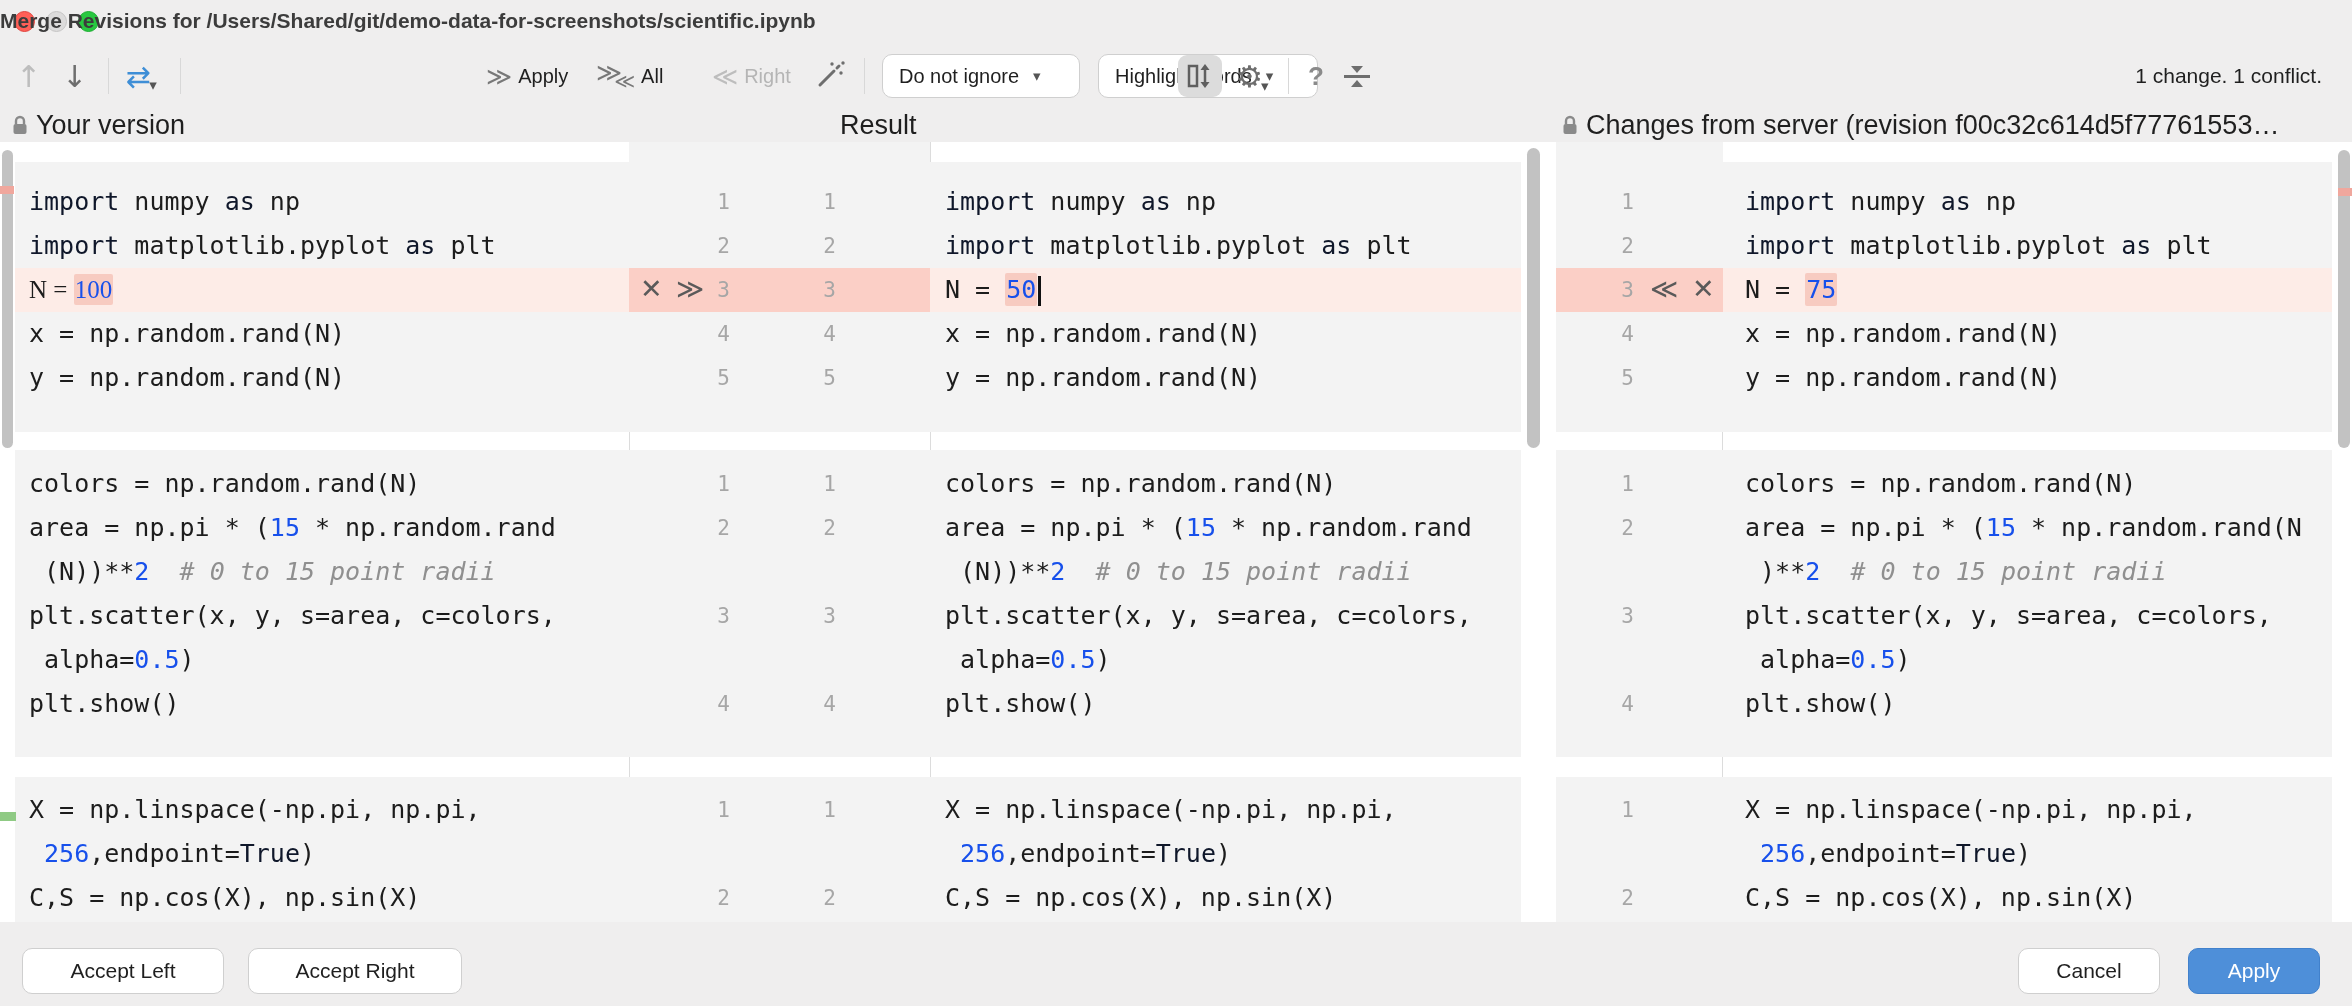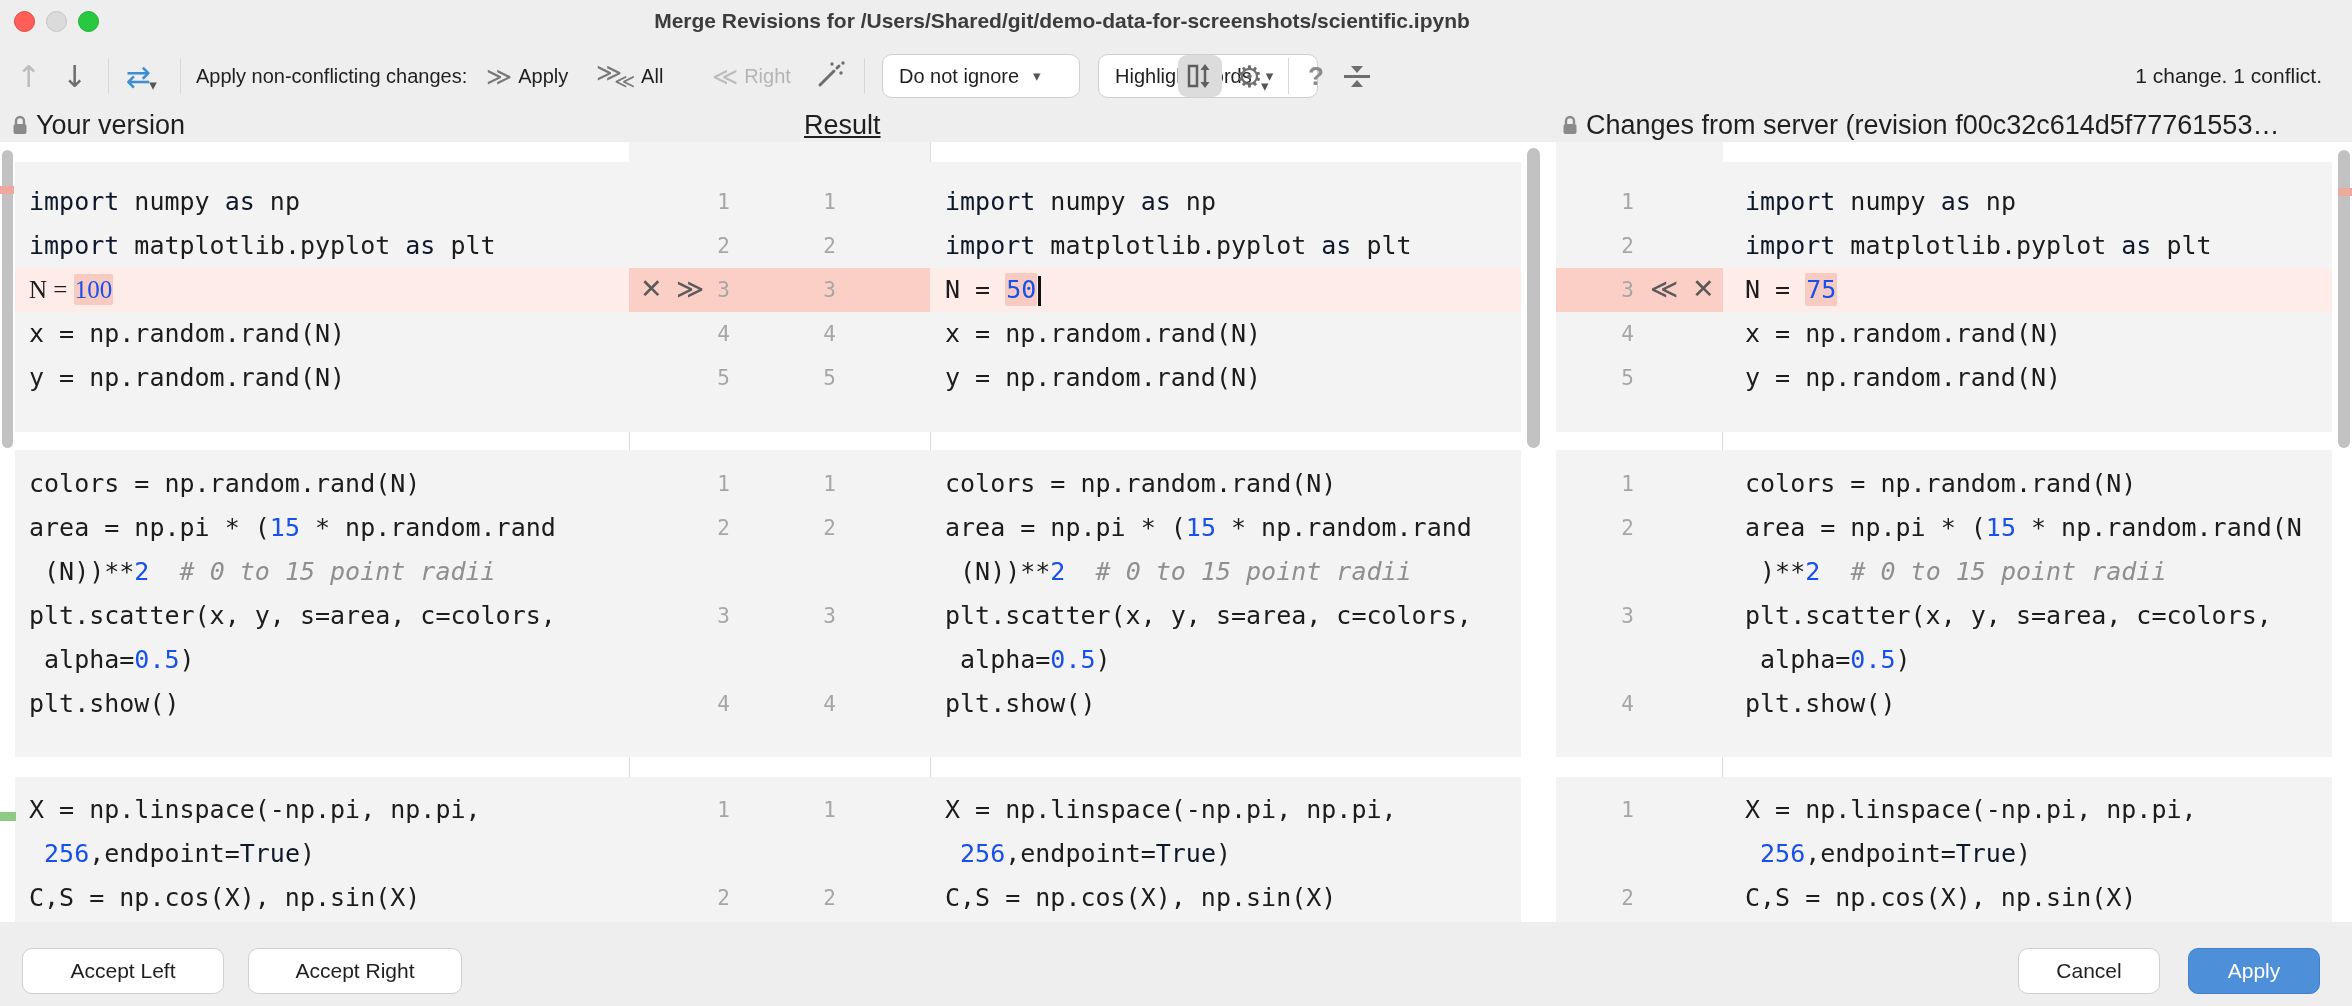--- a/index.html
+++ b/index.html
@@ -5,21 +5,21 @@
   html,body{margin:0;padding:0;background:#888;}
   #app{position:relative;width:2352px;height:1006px;background:#efeeee;
        font-family:"Liberation Sans",sans-serif;overflow:hidden;color:#1f1f1f;}
   .abs{position:absolute;}
   
   #titlebar{left:0;top:0;width:2352px;height:44px;}
   .light{width:19px;height:19px;border-radius:50%;top:11px;}
   #light-close{left:14px;background:#ff5f57;border:1px solid #e0443e;}
   #light-min{left:46px;background:#dcdbdb;border:1px solid #c6c5c5;}
   #light-max{left:78px;background:#28c840;border:1px solid #1eae33;}
-  #win-title{left:0;top:9px;width:2124px;text-align:center;font-size:21px;font-weight:bold;color:#3c3c3c;}
+  #win-title{left:0;top:9px;width:2124px;font-size:21px;font-weight:bold;color:#3c3c3c;}
   
   #toolbar{left:0;top:46px;width:2352px;height:60px;}
   .tb{position:absolute;top:0;height:60px;display:flex;align-items:center;}
   .tbtxt{font-size:20px;color:#1f1f1f;}
   .dim{color:#b5b5b5;}
   .chev{font-size:25px;color:#787878;font-family:"DejaVu Sans",sans-serif;}
   .chev.lite{color:#bdbdbd;}
   .vsep{position:absolute;top:12px;width:1px;height:36px;background:#d8d8d8;}
   .ddown{position:absolute;top:8px;height:44px;background:#fff;border:1px solid #cfcfcf;border-radius:10px;
          display:flex;align-items:center;padding:0 16px;gap:14px;box-sizing:border-box;}
@@ -76,23 +76,20 @@
       </div>
     <div class="tb" style="left:62px;">
       <span class="chev" style="font-size:30px;color:#6e6e6e;">↓</span>
       </div>
     <div class="vsep" style="left:108px;"></div>
     <div class="tb" style="left:126px;">
       <span style="font-size:30px;color:#3e8ed6;font-family:'DejaVu Sans',sans-serif;">⇄</span>
       <span class="caretdn" style="margin:18px 0 0 -2px;">▾</span>
       </div>
     <div class="vsep" style="left:180px;"></div>
-    <div class="tb" style="left:196px;">
-      <span class="tbtxt">Apply non-conflicting changes:</span>
-      </div>
     <div class="tb" style="left:486px;gap:6px;">
       <span class="chev">≫</span>
       <span class="tbtxt">Apply</span>
       </div>
     <div class="tb" style="left:596px;gap:2px;">
       <span class="chev" style="margin-top:-8px;">≫</span>
       <span class="chev" style="margin:10px 4px 0 -10px;font-size:20px;">≪</span>
       <span class="tbtxt">All</span>
       </div>
     <div class="tb" style="left:712px;gap:6px;">
@@ -144,21 +141,21 @@
   </div>
 
   <div id="hdr-row" class="abs">
     <div class="hdr-lbl" style="left:12px;">
       <svg class="lockicon" width="16" height="21" viewBox="0 0 16 21">
         <path d="M4 9 V6 a4 4 0 0 1 8 0 V9" fill="none" stroke="#8a8a8a" stroke-width="2.4"></path>
         <rect x="1.5" y="9" width="13" height="10" rx="2" fill="#8a8a8a"></rect>
         </svg>
       <span>Your version</span>
       </div>
-    <div class="hdr-lbl" style="left:804px;text-decoration:underline;">
+    <div class="hdr-lbl" style="left:840px;">
       <span>Result</span>
       </div>
     <div class="hdr-lbl" style="left:1562px;">
       <svg class="lockicon" width="16" height="21" viewBox="0 0 16 21">
         <path d="M4 9 V6 a4 4 0 0 1 8 0 V9" fill="none" stroke="#8a8a8a" stroke-width="2.4"></path>
         <rect x="1.5" y="9" width="13" height="10" rx="2" fill="#8a8a8a"></rect>
         </svg>
       <span>Changes from server (revision f00c32c614d5f77761553…</span>
       </div>
   </div>

